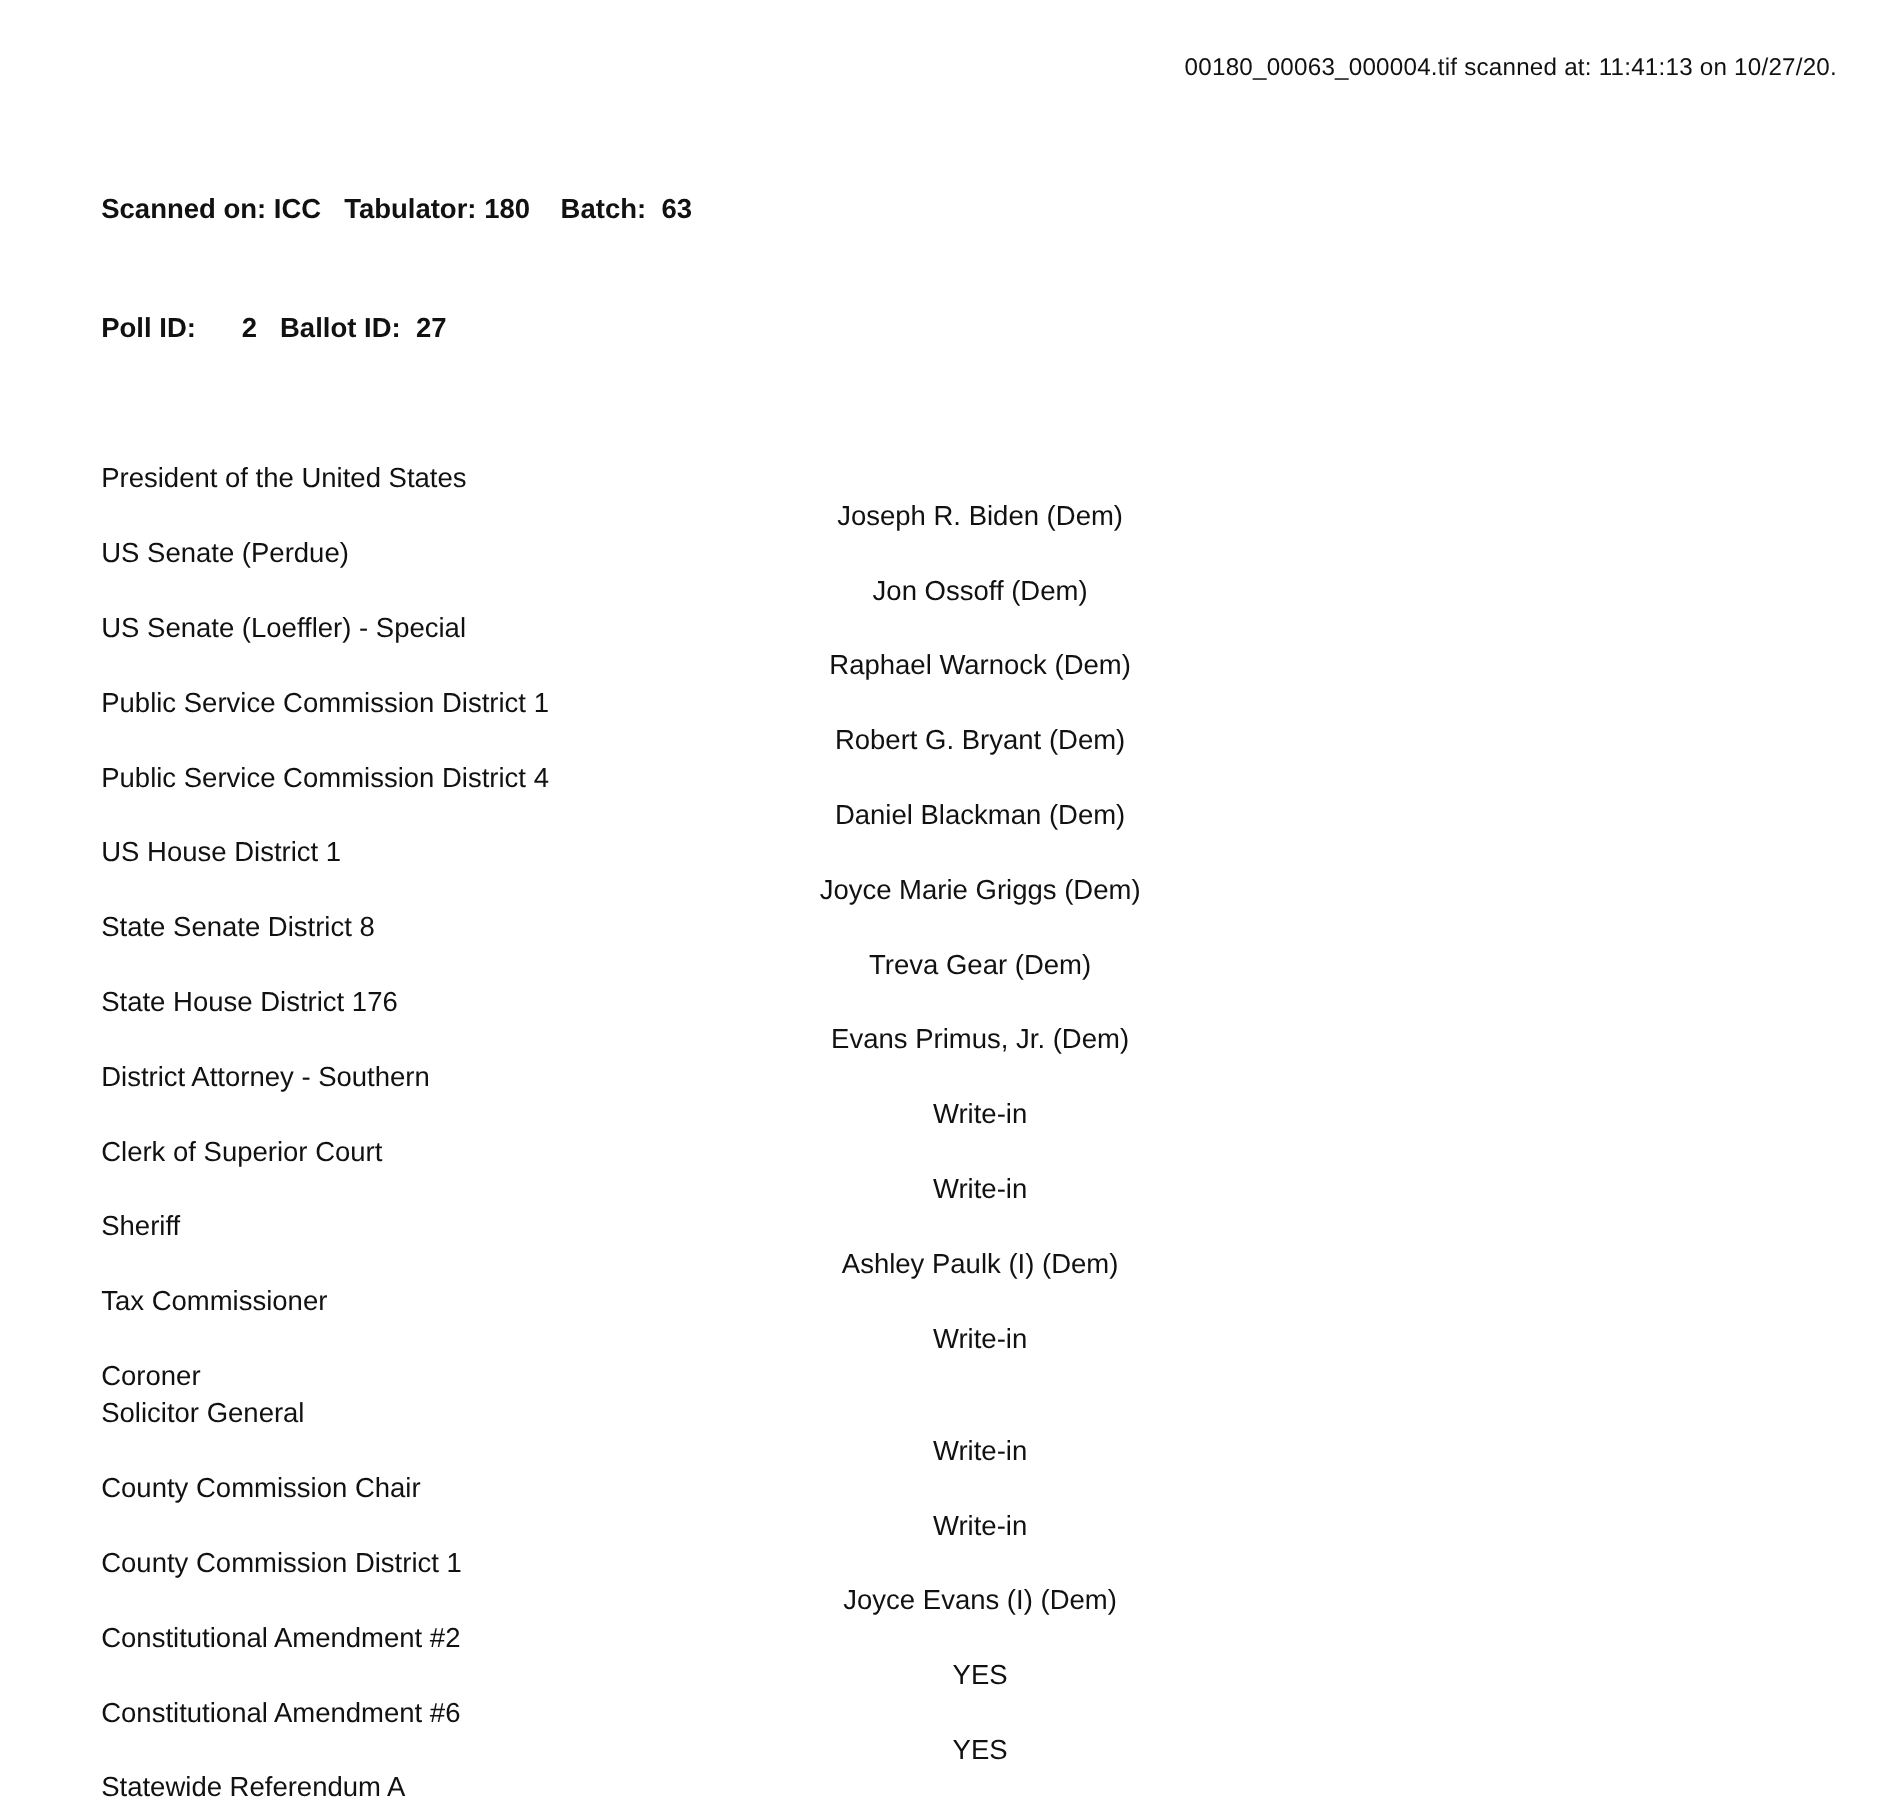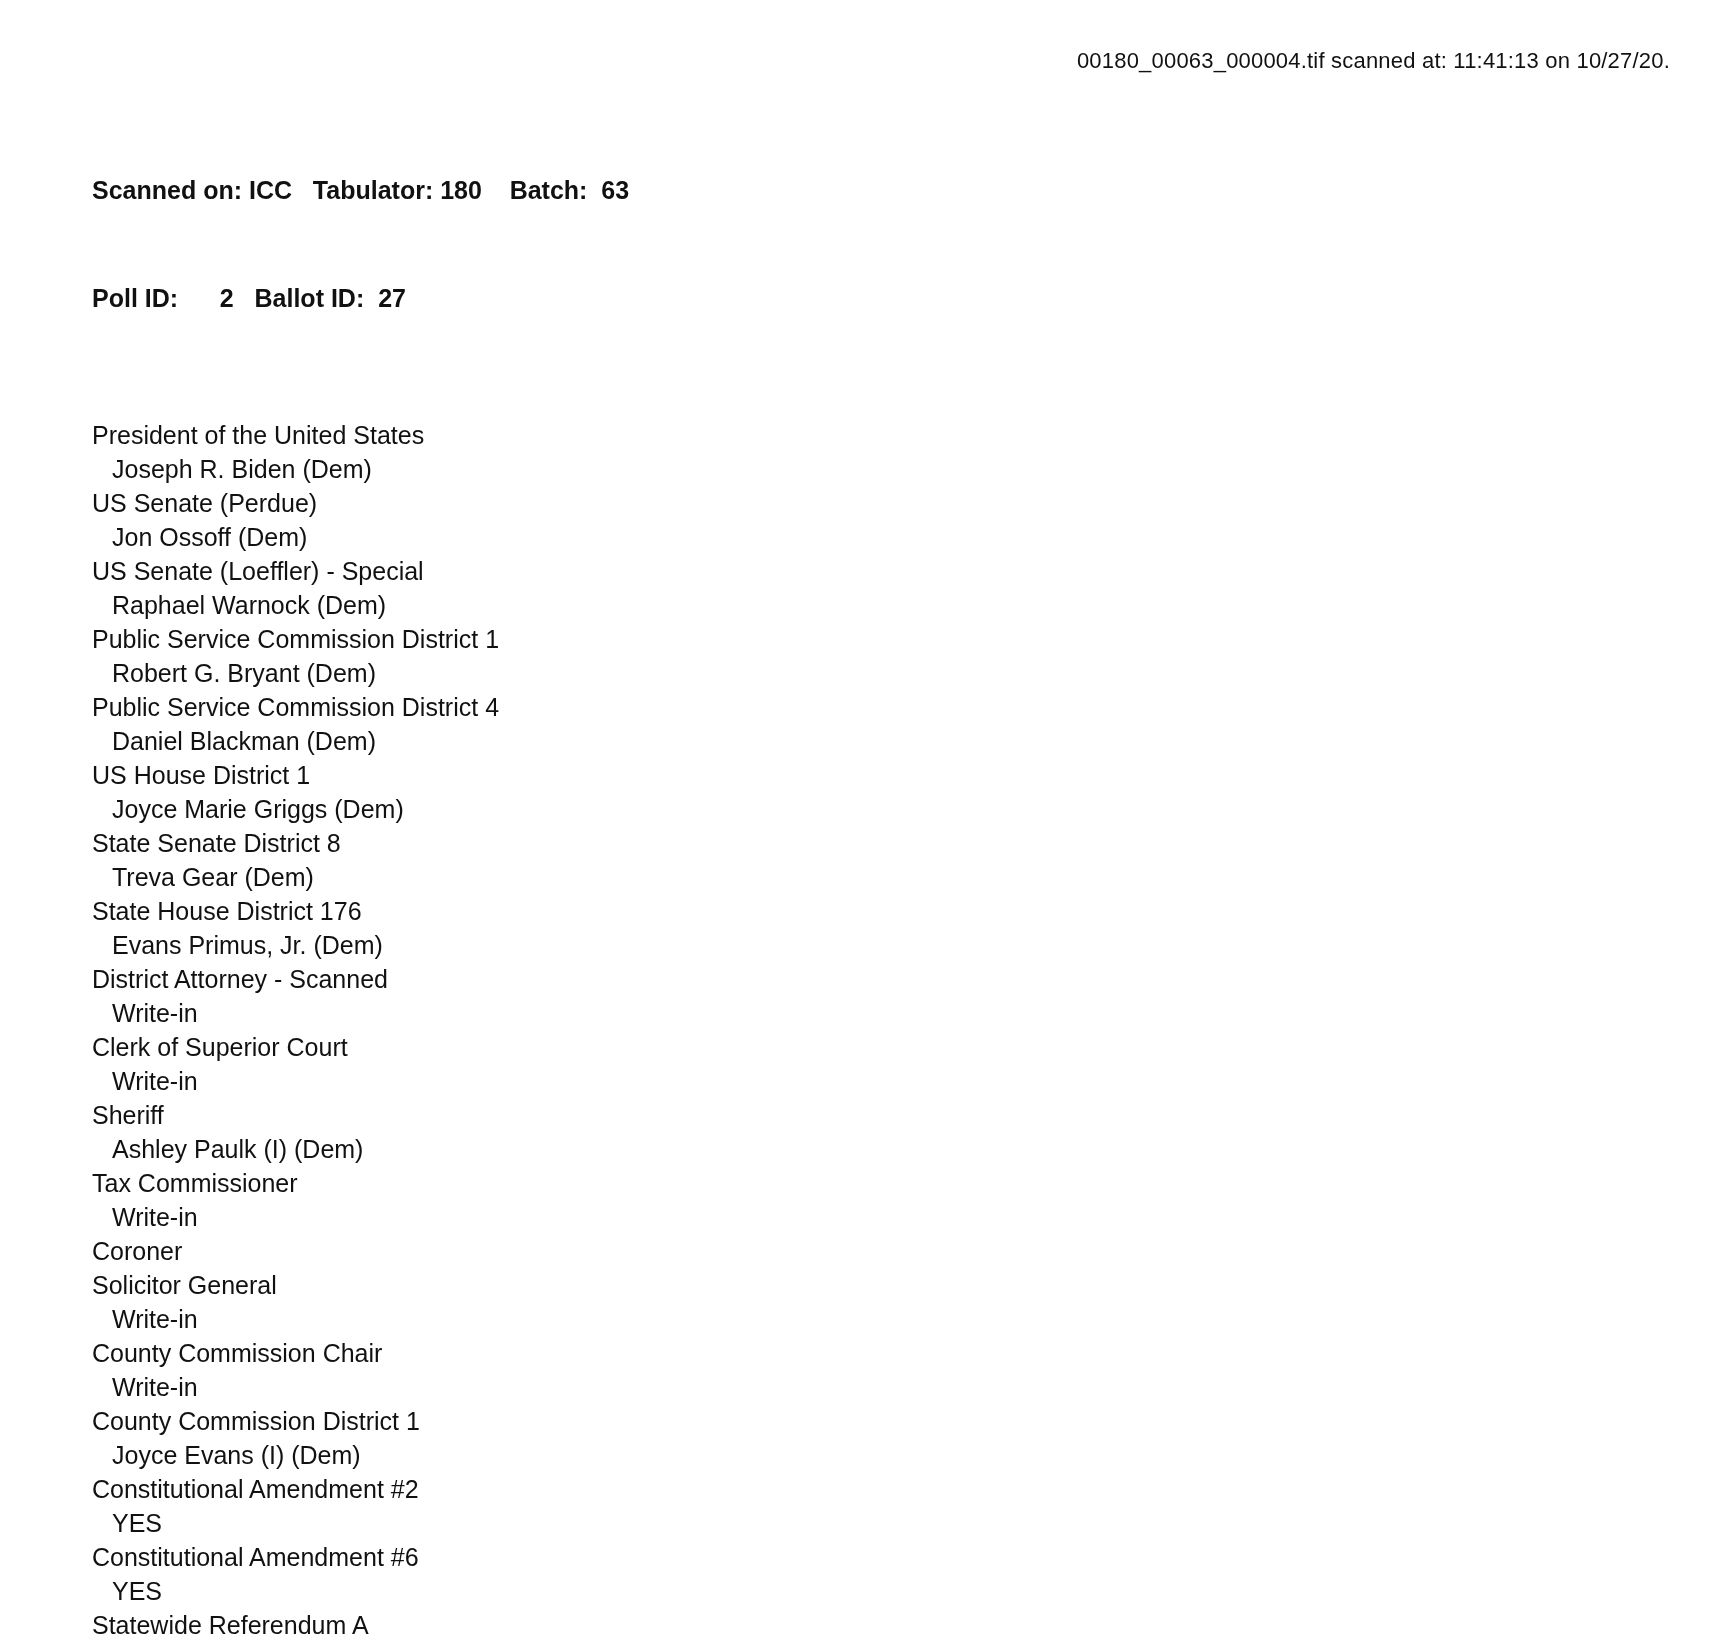--- a/index.html
+++ b/index.html
@@ -38,20 +38,21 @@
     font-size: 25px;
     line-height: 34px;
     font-weight: 500;
   }
   .contest-title {
     white-space: pre-wrap;
   }
   .vote-choice {
     padding-left: 20px;
     white-space: pre-wrap;
+    text-align: center;
   }
 </style>
 </head>
 <body>
 
 <div class="page">
   <div class="scan-line">00180_00063_000004.tif scanned at: 11:41:13 on 10/27/20.</div>
 
   <div class="info-block">
     <div>Scanned on: ICC   Tabulator: 180    Batch:  63</div>
@@ -68,21 +69,21 @@
       <div class="contest-title">Public Service Commission District 1</div>
       <div class="vote-choice">Robert G. Bryant (Dem)</div>
       <div class="contest-title">Public Service Commission District 4</div>
       <div class="vote-choice">Daniel Blackman (Dem)</div>
       <div class="contest-title">US House District 1</div>
       <div class="vote-choice">Joyce Marie Griggs (Dem)</div>
       <div class="contest-title">State Senate District 8</div>
       <div class="vote-choice">Treva Gear (Dem)</div>
       <div class="contest-title">State House District 176</div>
       <div class="vote-choice">Evans Primus, Jr. (Dem)</div>
-      <div class="contest-title">District Attorney - Scanned</div>
+      <div class="contest-title">District Attorney - Southern</div>
       <div class="vote-choice">Write-in</div>
       <div class="contest-title">Clerk of Superior Court</div>
       <div class="vote-choice">Write-in</div>
       <div class="contest-title">Sheriff</div>
       <div class="vote-choice">Ashley Paulk (I) (Dem)</div>
       <div class="contest-title">Tax Commissioner</div>
       <div class="vote-choice">Write-in</div>
       <div class="contest-title">Coroner</div>
       <div class="contest-title">Solicitor General</div>
       <div class="vote-choice">Write-in</div>

